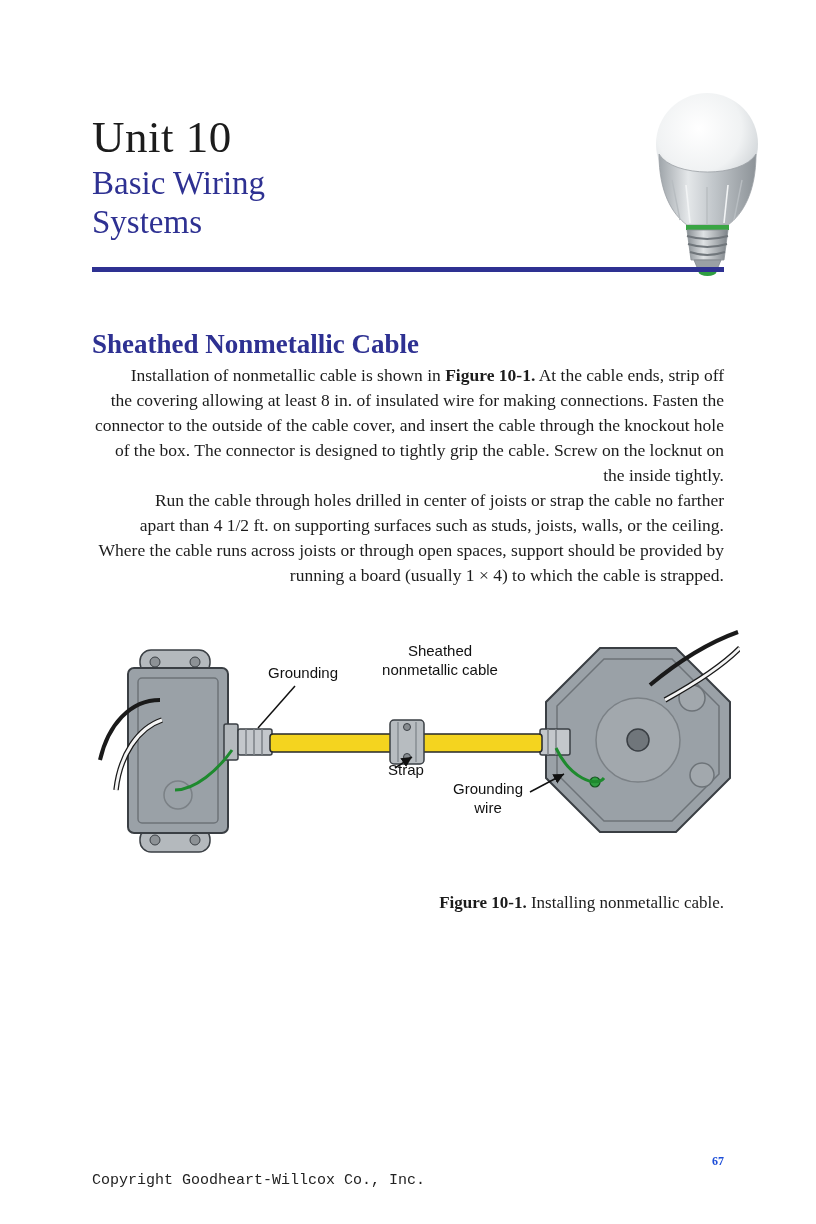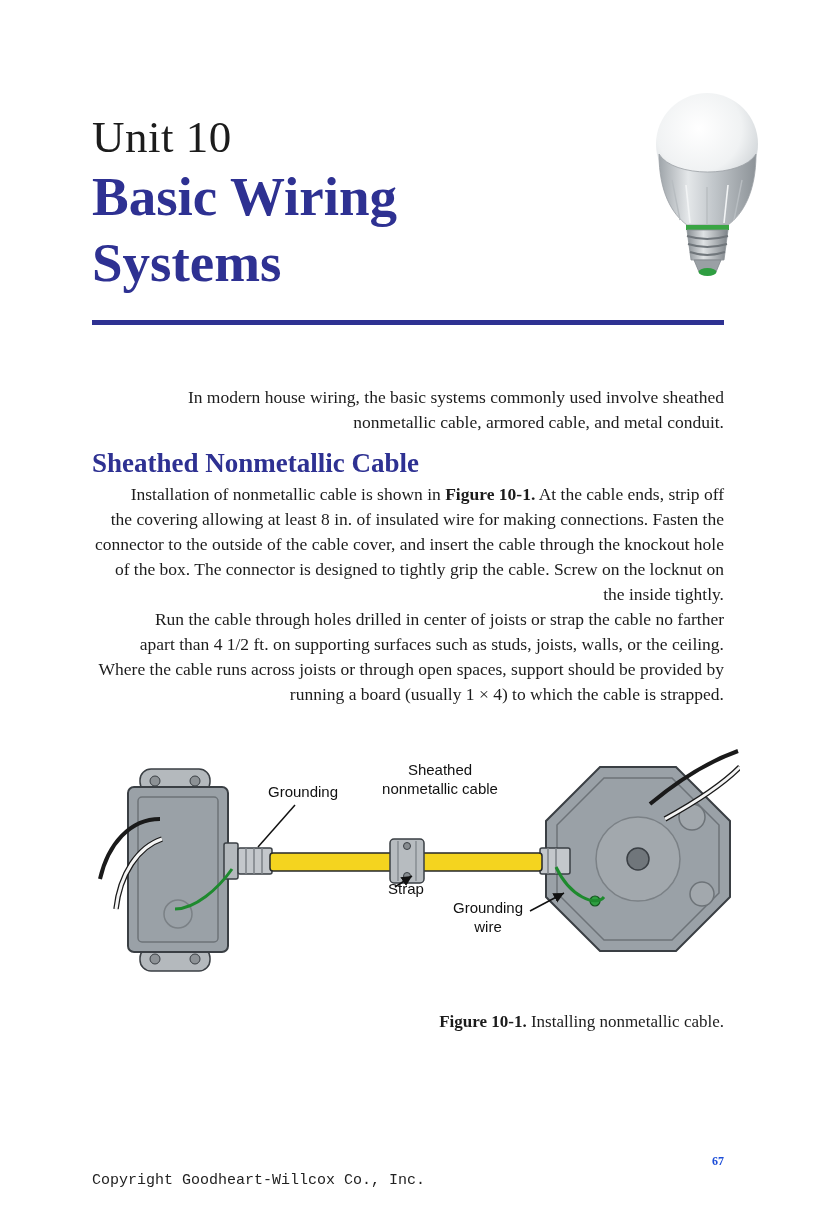--- a/index.html
+++ b/index.html
@@ -11,21 +11,21 @@
     background:#ffffff;
     font-family:"Liberation Serif", serif;
     color:#1c1c1c;
     overflow:hidden;
   }
   .content { position:absolute; left:92px; width:632px; top:0; }
 
   
   .header-block { margin-top:104px; }
   .unit-label { font-size:45px; font-weight:400; color:#1c1c1c; line-height:1.15; letter-spacing:0.5px; }
-  .book-title { font-size:55px; font-weight:700; color:var(--accent-color,#2e3192); line-height:1.2; }
+  .book-title { font-size:33px; font-weight:400; color:var(--accent-color,#2e3192); line-height:1.2; }
   .title-rule { height:5px; background:var(--accent-color,#2e3192); margin-top:24px; }
 
   
   .bulb-art { position:absolute; left:650px; top:84px; width:115px; height:185px; }
 
   
   .body-block { margin-top:60px; font-size:17.5px; line-height:25px; text-align:justify; }
   .body-block p { text-indent:30px;text-align:right; }
   .section-heading {
     font-size:27px; font-weight:700;
@@ -106,21 +106,20 @@
     <div class="header-block">
       <div class="unit-label">Unit 10</div>
       <div class="book-title">
         <div>Basic Wiring</div>
         <div>Systems</div>
       </div>
       <div class="title-rule"></div>
     </div>
 
     <div class="body-block">
-      <p>In modern house wiring, the basic systems commonly used involve sheathed nonmetallic cable, armored cable, and metal conduit.</p>
 
       <h3 class="section-heading">Sheathed Nonmetallic Cable</h3>
 
 
       <p><span>Installation of nonmetallic cable is shown in </span><span class="bold-inline">Figure 10-1.</span><span> At the cable ends, strip off the covering allowing at least 8 in. of insulated wire for making connections. Fasten the connector to the outside of the cable cover, and insert the cable through the knockout hole of the box. The connector is designed to tightly grip the cable. Screw on the locknut on the inside tightly.</span></p>
 
       <p>Run the cable through holes drilled in center of joists or strap the cable no farther apart than 4 1/2 ft. on supporting surfaces such as studs, joists, walls, or the ceiling. Where the cable runs across joists or through open spaces, support should be provided by running a board (usually 1 × 4) to which the cable is strapped.</p>
 
       <div class="figure-block">
         <svg width="650" height="240" viewBox="0 0 650 240">

